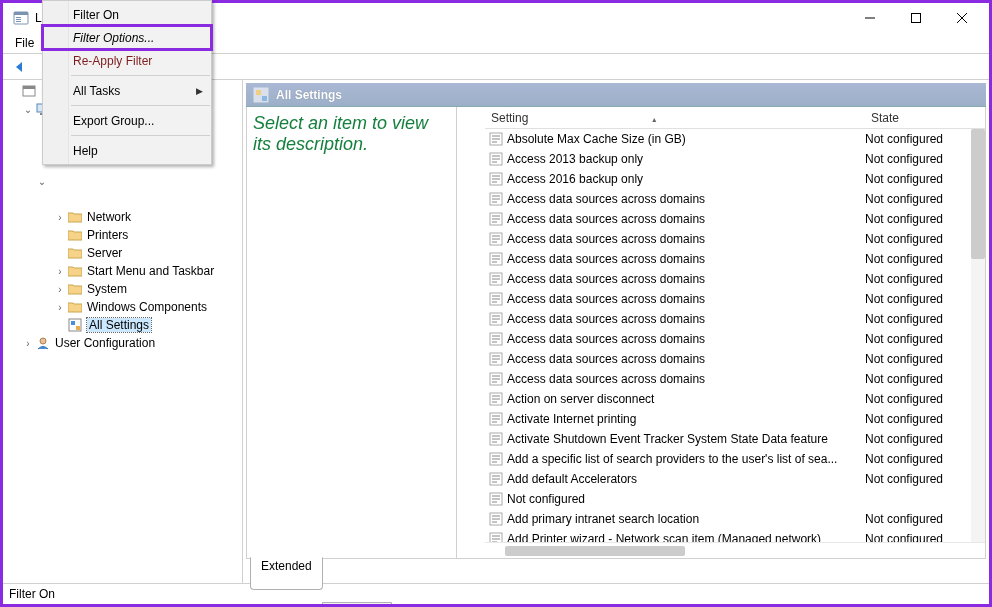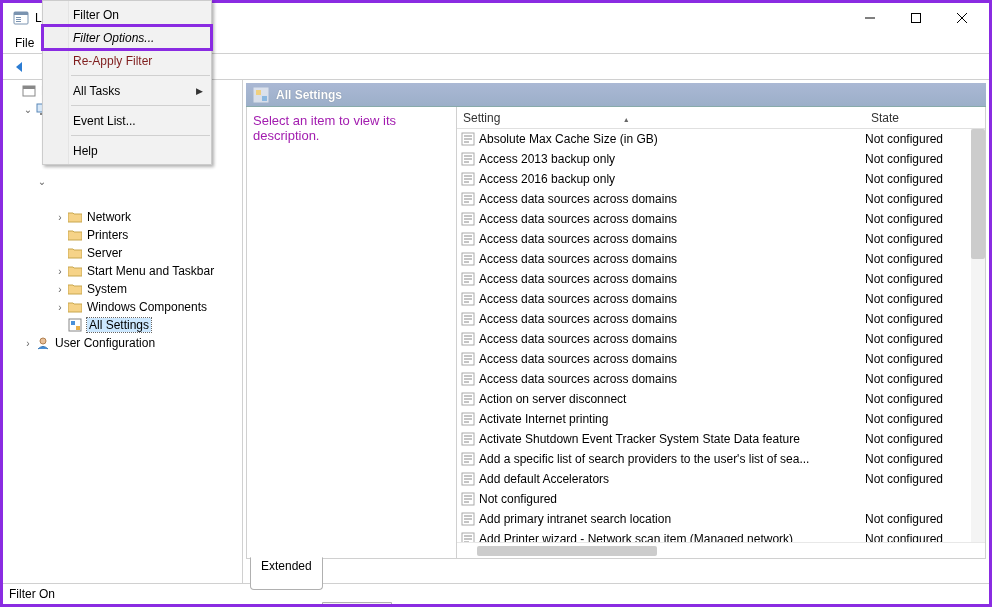--- a/index.html
+++ b/index.html
@@ -46,22 +46,22 @@
 .ctxitem.highlighted { outline: 3px solid #8a2be2; outline-offset: -1px; font-style: italic; }
 .ctxleft { position: absolute; left: 0; top: 0; bottom: 0; width: 26px; background: #f0f0f0; border-right: 1px solid #e4e4e4; }
 .ctxitems { position: relative; padding: 2px 0; }
 
 
 .panehdr { background: linear-gradient(#aab8d4, #9cafc9); color: #fff; height: 24px; display: flex; align-items: center; padding-left: 6px; border-bottom: 1px solid #8aa; }
 .panehdr .picon { width: 18px; height: 18px; margin-right: 6px; }
 .panehdr .ptxt { font-weight: bold; color: #fff; text-shadow: 0 0 1px #678; }
 
 .panebody { flex: 1; display: flex; border: 1px solid #d0d0d0; border-top: none; min-height: 0; }
-.descpane { width: 210px; padding: 6px; font-size: 13px; border-right: 1px solid #d0d0d0; color: #a21caf; }
-.listpane { flex: 1; display: flex; flex-direction: column; min-width: 0; position: relative; }
+.descpane { width: 210px; padding: 6px; font-size: 18px; border-right: 1px solid #d0d0d0; color: #15803d; font-style: italic; }
+.listpane { flex: 1; display: flex; flex-direction: column; min-width: 0; position: relative; margin-left: 28px; }
 
 
 .listhdr { display: flex; border-bottom: 1px solid #e0e0e0; height: 22px; align-items: center; flex-shrink: 0; }
 .colh { padding: 2px 6px; font-size: 12px; color: #333; cursor: default; }
 .colh.setting { flex: 1; }
 .colh.state { width: 120px; text-align: left; }
 .sortind { font-size: 8px; color: #666; margin-left: 4px; }
 
 
 .listbody { flex: 1; overflow-y: auto; overflow-x: hidden; }
@@ -152,21 +152,21 @@
       <div class="ctxitem disabled">
           <span>Re-Apply Filter</span>
         </div>
       <div class="ctxsep"></div>
       <div class="ctxitem">
           <span>All Tasks</span>
           <span class="arrow">▶</span>
         </div>
       <div class="ctxsep"></div>
       <div class="ctxitem">
-          <span>Event List...</span>
+          <span>Export Group...</span>
         </div>
       <div class="ctxsep"></div>
       <div class="ctxitem">
           <span>Help</span>
         </div>
     </div>
   </div>
 </div>
 
 <div class="content">

